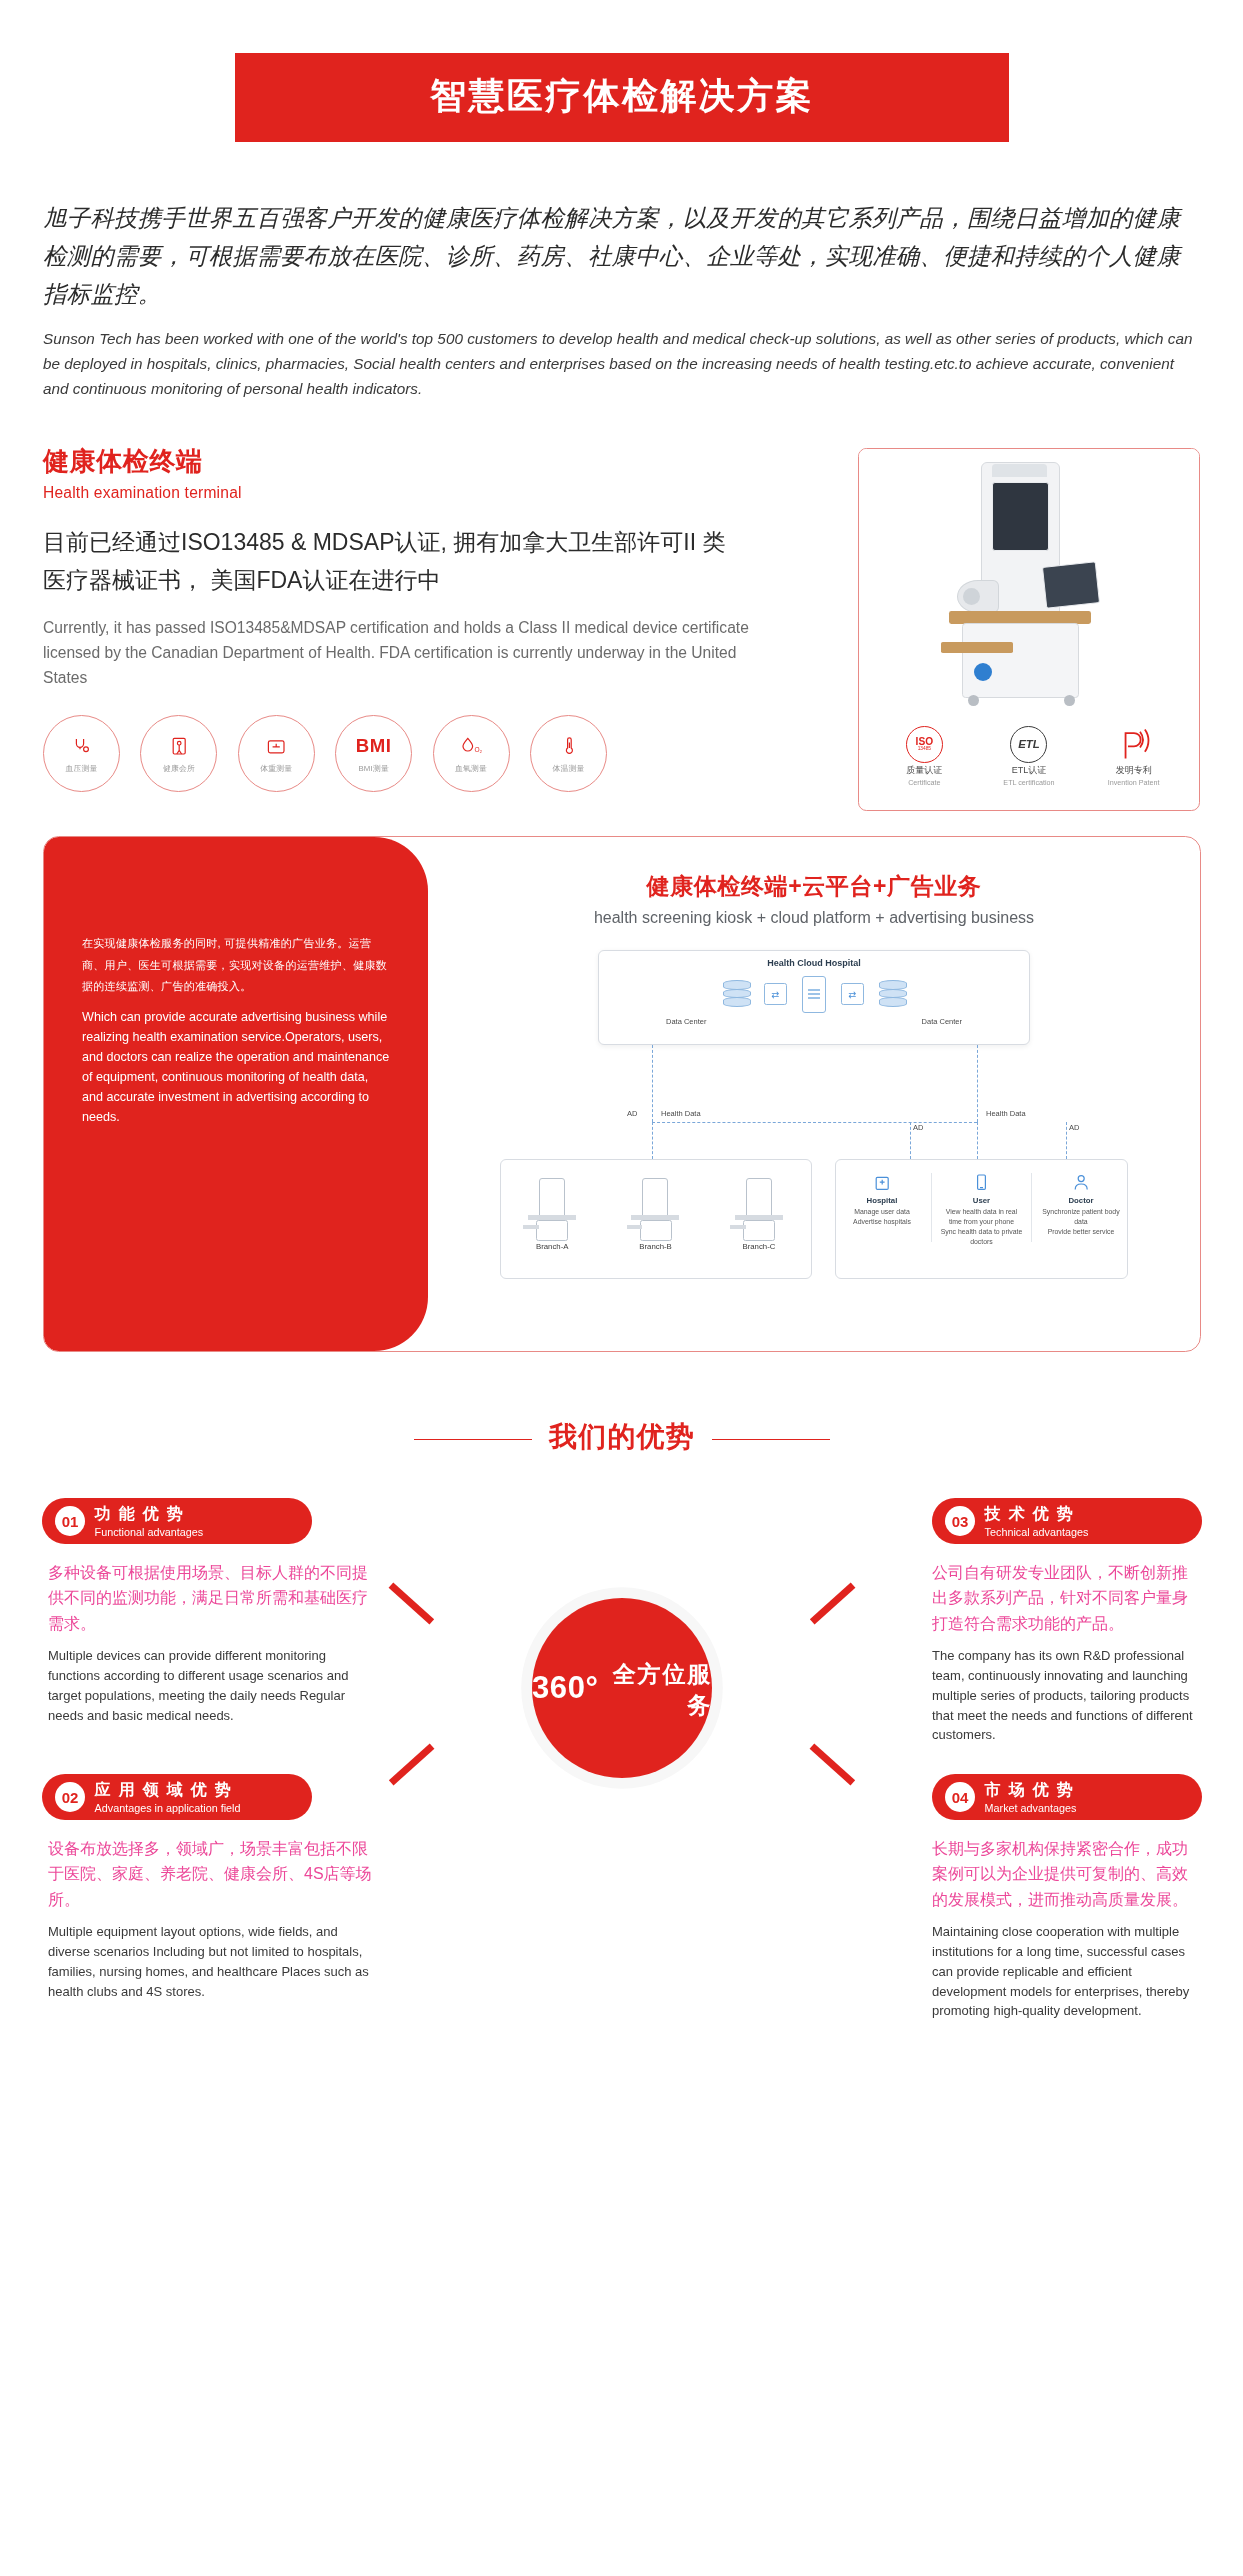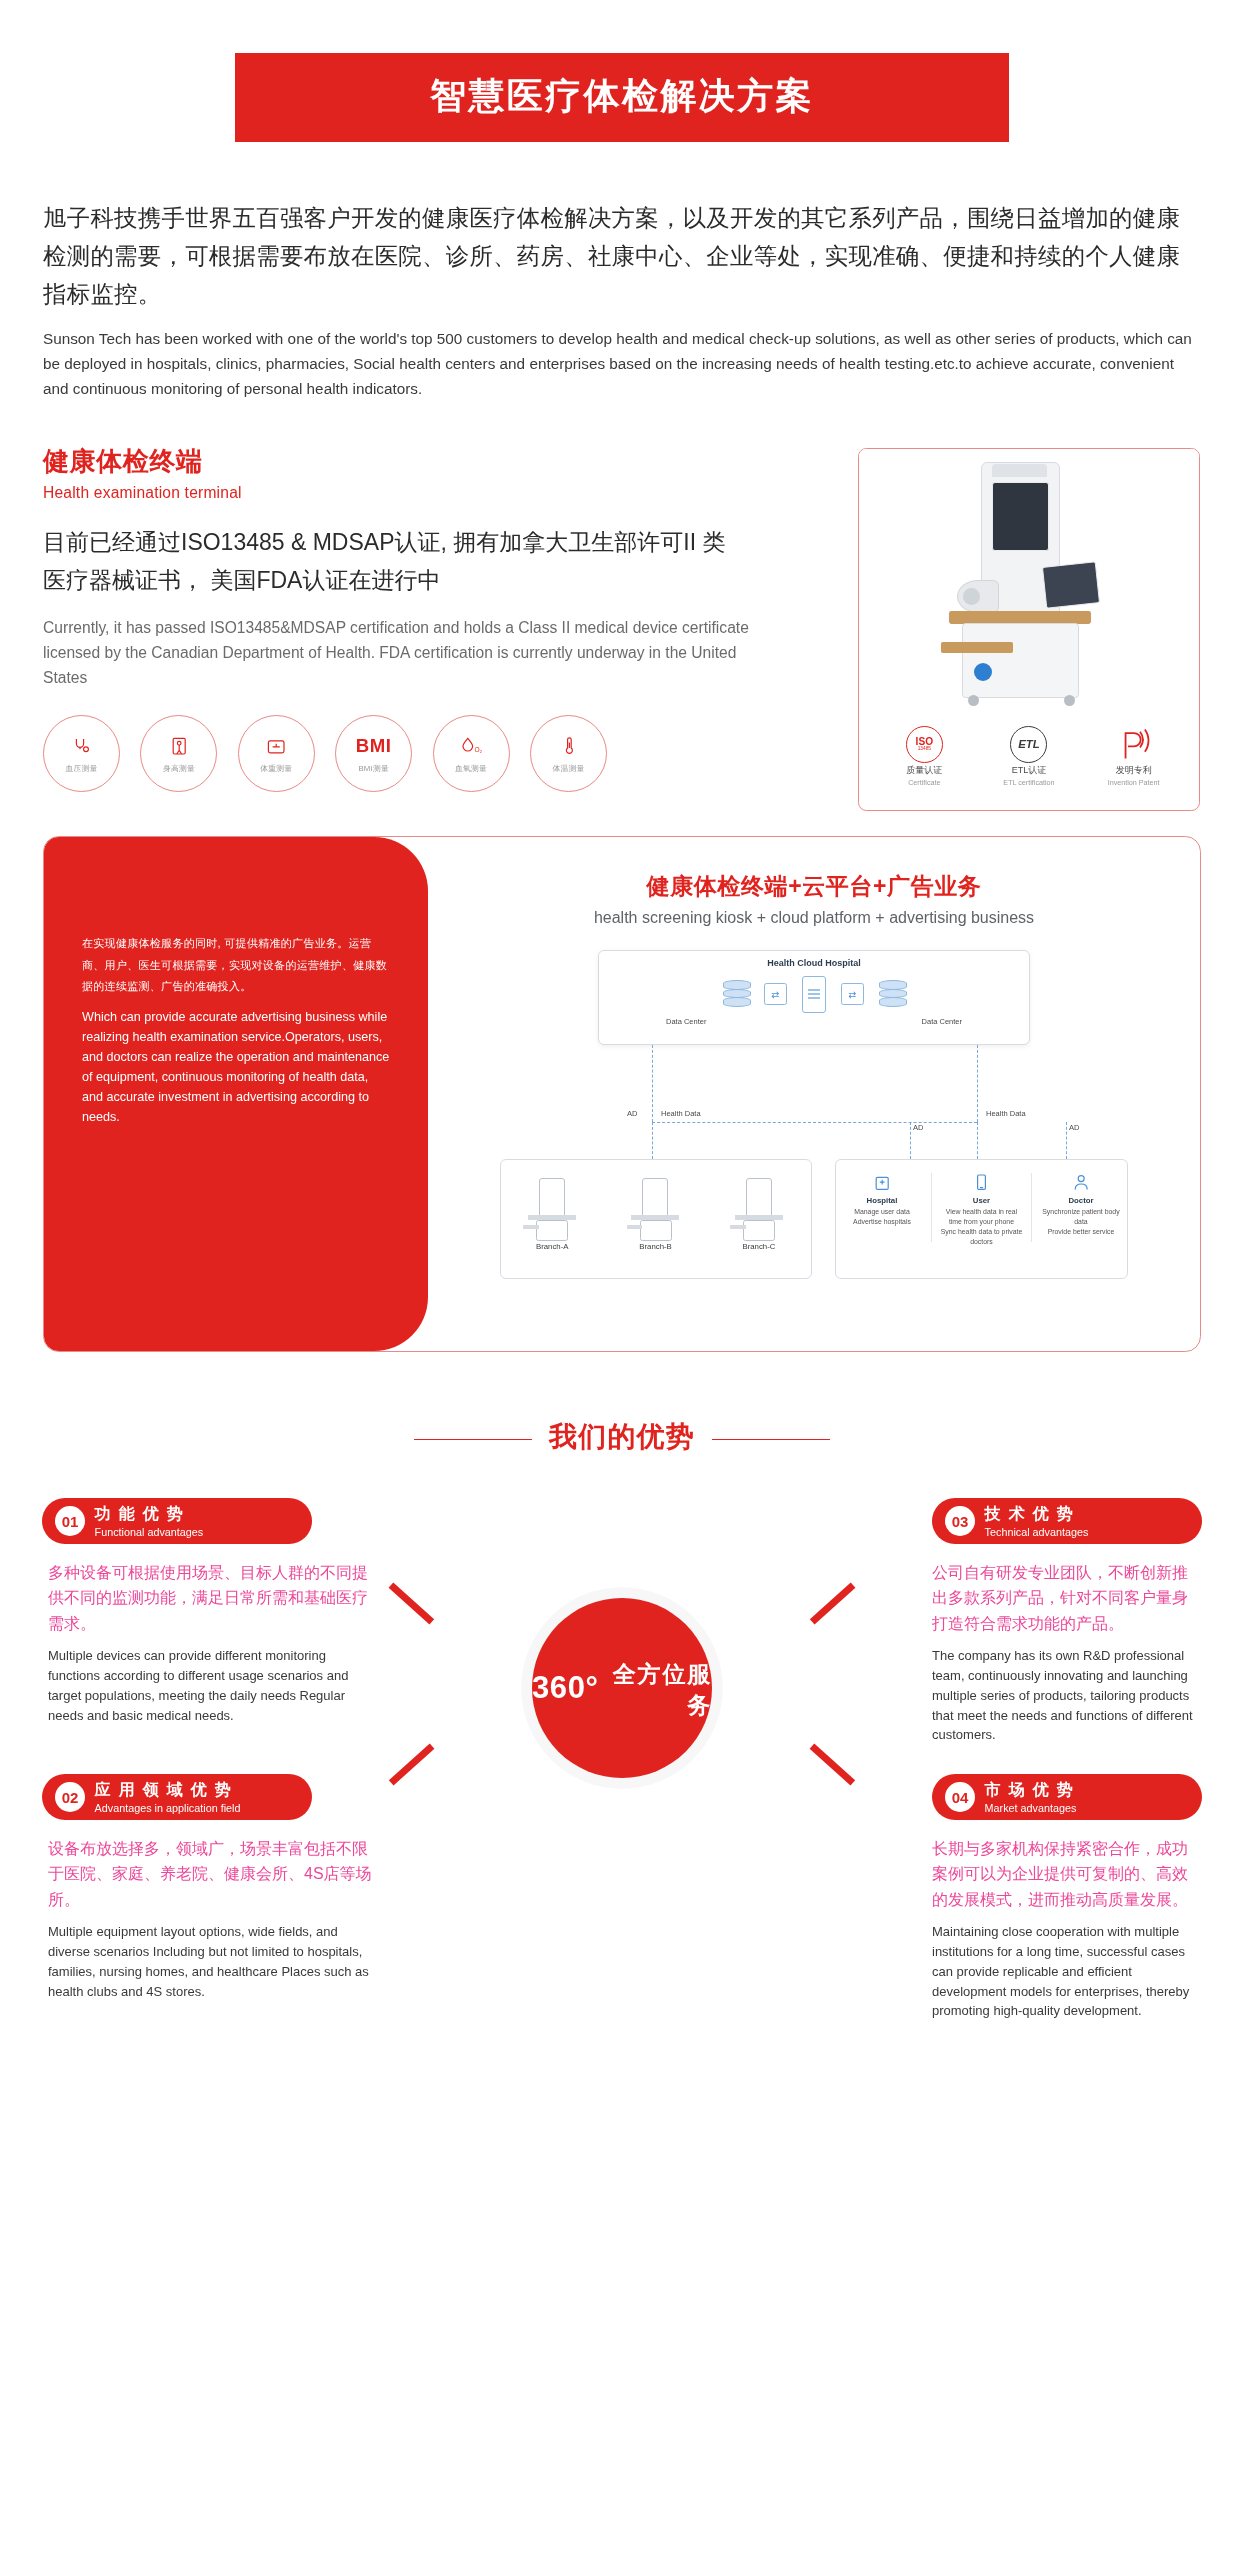--- a/index.html
+++ b/index.html
@@ -46,20 +46,21 @@
     font-weight: normal;
     letter-spacing: 0.3px;
     line-height: 1.3;
     margin-top: 3.6px;
   }
 
   
   .intro {
     margin: 58px 0 0 43px;
     width: 1157px;
+    font-style: italic;
   }
   .intro .cn {
     font-size: 23.4px;
     line-height: 1.62;
     color: #2b2b2b;
     letter-spacing: 0.3px;
   }
   .intro .en {
     margin-top: 13px;
     font-size: 15.3px;
@@ -716,21 +717,21 @@
           <div class="cap">血压测量</div>
         </div>
         <div class="icon-badge">
           <div class="glyph">
             <svg width="20.4" height="20.4" viewBox="0 0 34 34" fill="none" stroke="#e0231e" stroke-width="2">
               <rect x="7" y="4" width="20" height="26" rx="2"></rect>
               <circle cx="17" cy="12" r="3"></circle>
               <path d="M17 15v9M13 30l4-6 4 6"></path>
             </svg>
           </div>
-          <div class="cap">身高测量</div>
+          <div class="cap">健康会所</div>
         </div>
         <div class="icon-badge">
           <div class="glyph">
             <svg width="20.4" height="20.4" viewBox="0 0 34 34" fill="none" stroke="#e0231e" stroke-width="2">
               <rect x="4" y="8" width="26" height="20" rx="3"></rect>
               <path d="M17 13v5M11 18h12"></path>
             </svg>
           </div>
           <div class="cap">体重测量</div>
         </div>

